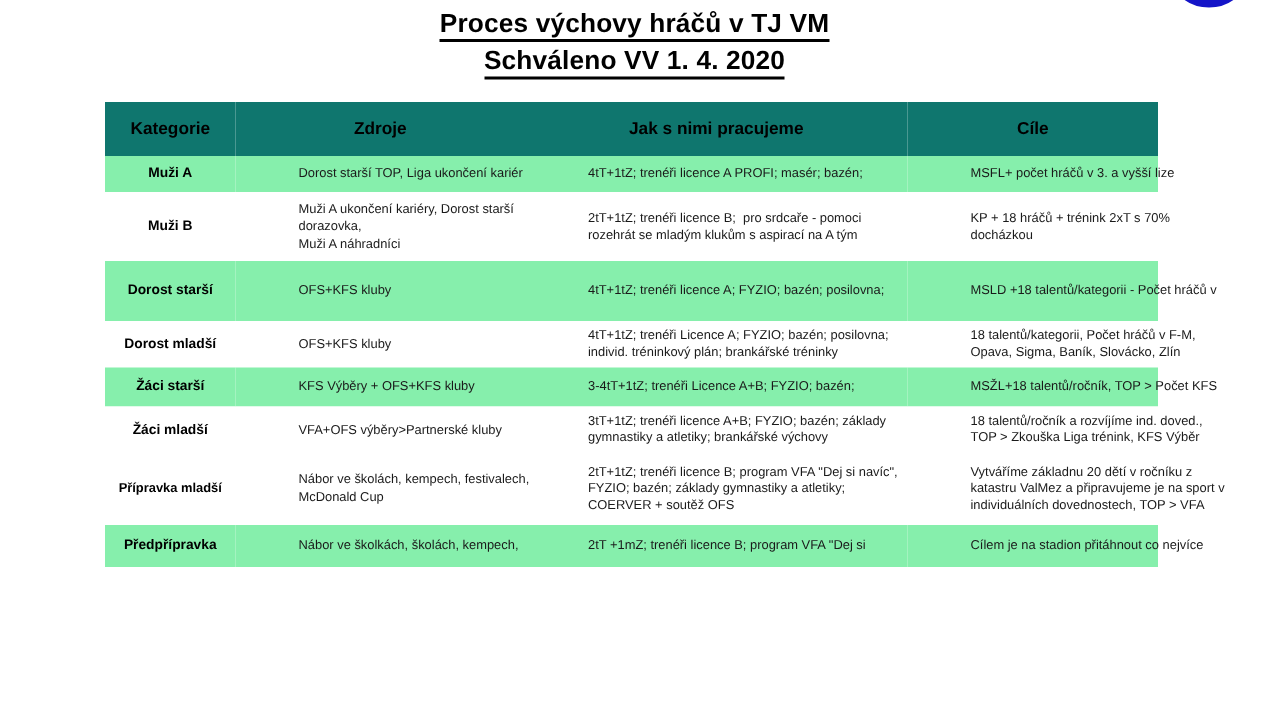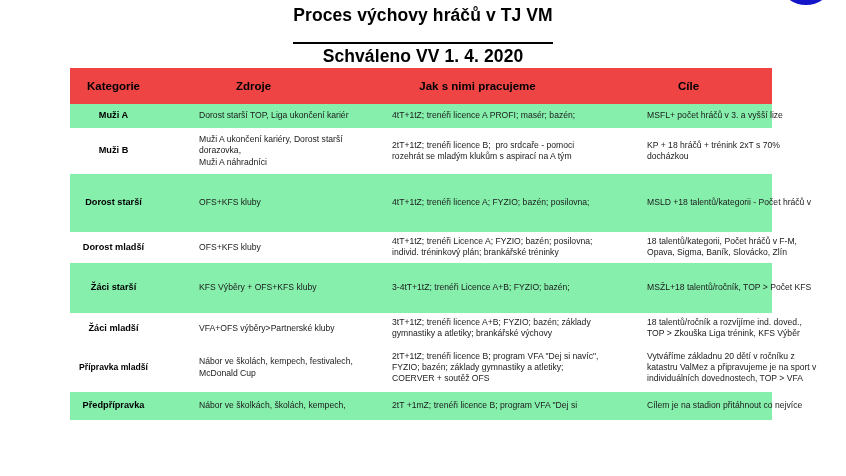--- a/index.html
+++ b/index.html
@@ -36,40 +36,40 @@
     text-align: center;
   }
   .title-line {
     font-size: 17.5px;
     font-weight: bold;
     color: #000000;
     letter-spacing: 0.1px;
     line-height: 22px;
     display: inline-block;
     border-bottom: 2px solid #000;
-    padding-bottom: 16px;
+    padding-bottom: 0px;
   }
   .title-line-wrap { display: block; margin-bottom: 1px; }
 
   
   #proces-table {
     position: absolute;
     left: 70px;
     top: 68px;
     width: 702px;
     border-collapse: collapse;
     table-layout: fixed;
   }
   #proces-table col.c-kat { width: 87px; }
   #proces-table col.c-zdr { width: 193px; }
   #proces-table col.c-jak { width: 255px; }
   #proces-table col.c-cil { width: 167px; }
 
   #proces-table thead th {
-    background: #ef4444;
+    background: #0f766e;
     color: #000000;
     font-size: 11.5px;
     font-weight: bold;
     height: 36px;
     padding: 2px 6px;
     text-align: center;
     vertical-align: middle;
     border: none;
     box-sizing: border-box;
     margin-top: 16px;
@@ -149,21 +149,21 @@
         </td>
         <td>
           <span class="cell-line">2tT+1tZ; trenéři licence B;  pro srdcaře - pomoci</span>
           <span class="cell-line">rozehrát se mladým klukům s aspirací na A tým</span>
         </td>
         <td>
           <span class="cell-line">KP + 18 hráčů + trénink 2xT s 70%</span>
           <span class="cell-line">docházkou</span>
         </td>
       </tr>
-      <tr class="odd" style="height: 58px;">
+      <tr class="odd" style="height: 40px;">
         <td class="cat">Dorost starší</td>
         <td>
           <span class="cell-line">OFS+KFS kluby</span>
         </td>
         <td>
           <span class="cell-line">4tT+1tZ; trenéři licence A; FYZIO; bazén; posilovna;</span>
         </td>
         <td>
           <span class="cell-line">MSLD +18 talentů/kategorii - Počet hráčů v</span>
         </td>
@@ -175,21 +175,21 @@
         </td>
         <td>
           <span class="cell-line">4tT+1tZ; trenéři Licence A; FYZIO; bazén; posilovna;</span>
           <span class="cell-line">individ. tréninkový plán; brankářské tréninky</span>
         </td>
         <td>
           <span class="cell-line">18 talentů/kategorii, Počet hráčů v F-M,</span>
           <span class="cell-line">Opava, Sigma, Baník, Slovácko, Zlín</span>
         </td>
       </tr>
-      <tr class="odd" style="height: 50px;">
+      <tr class="odd" style="height: 26px;">
         <td class="cat">Žáci starší</td>
         <td>
           <span class="cell-line">KFS Výběry + OFS+KFS kluby</span>
         </td>
         <td>
           <span class="cell-line">3-4tT+1tZ; trenéři Licence A+B; FYZIO; bazén;</span>
         </td>
         <td>
           <span class="cell-line">MSŽL+18 talentů/ročník, TOP &gt; Počet KFS</span>
         </td>

